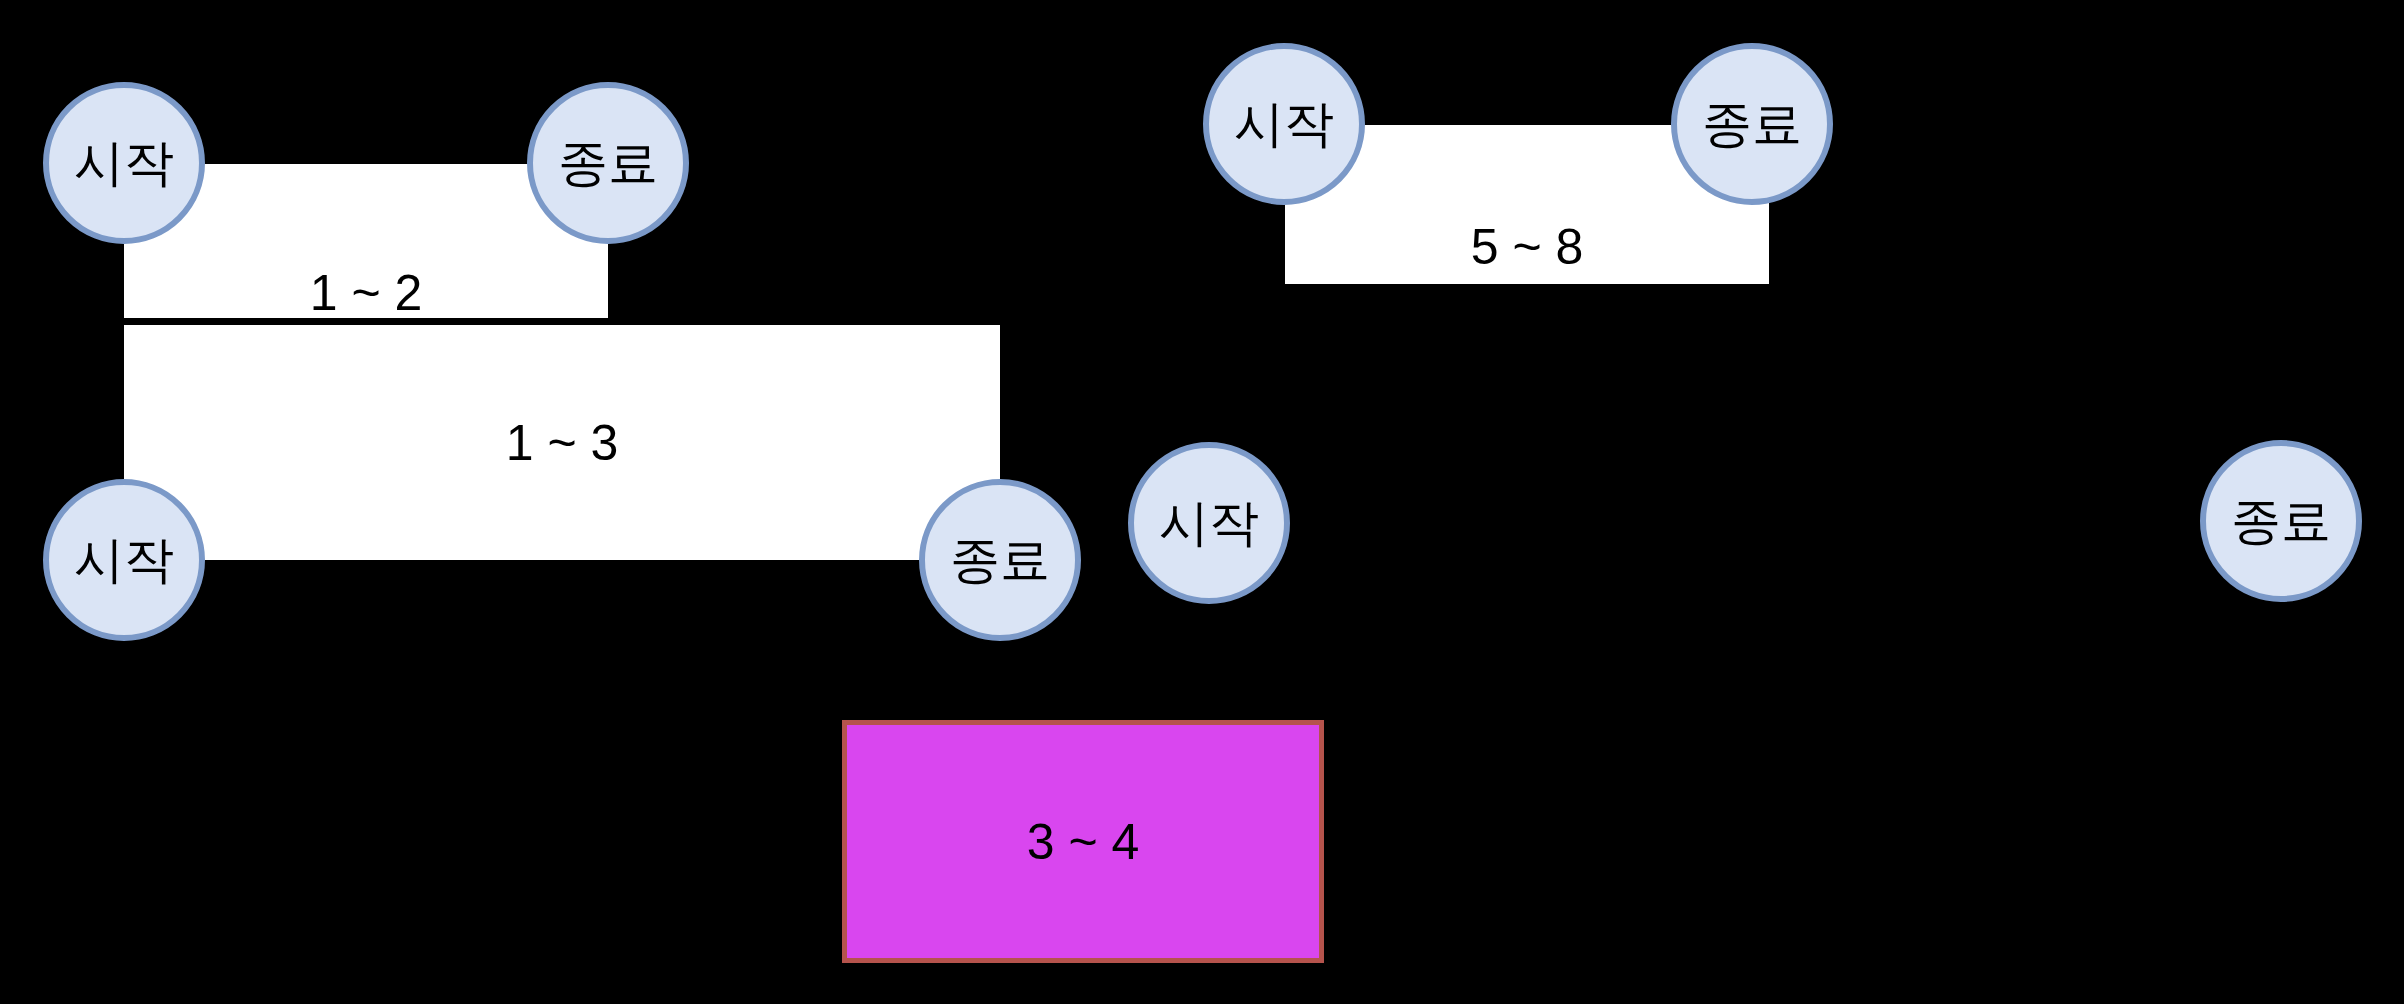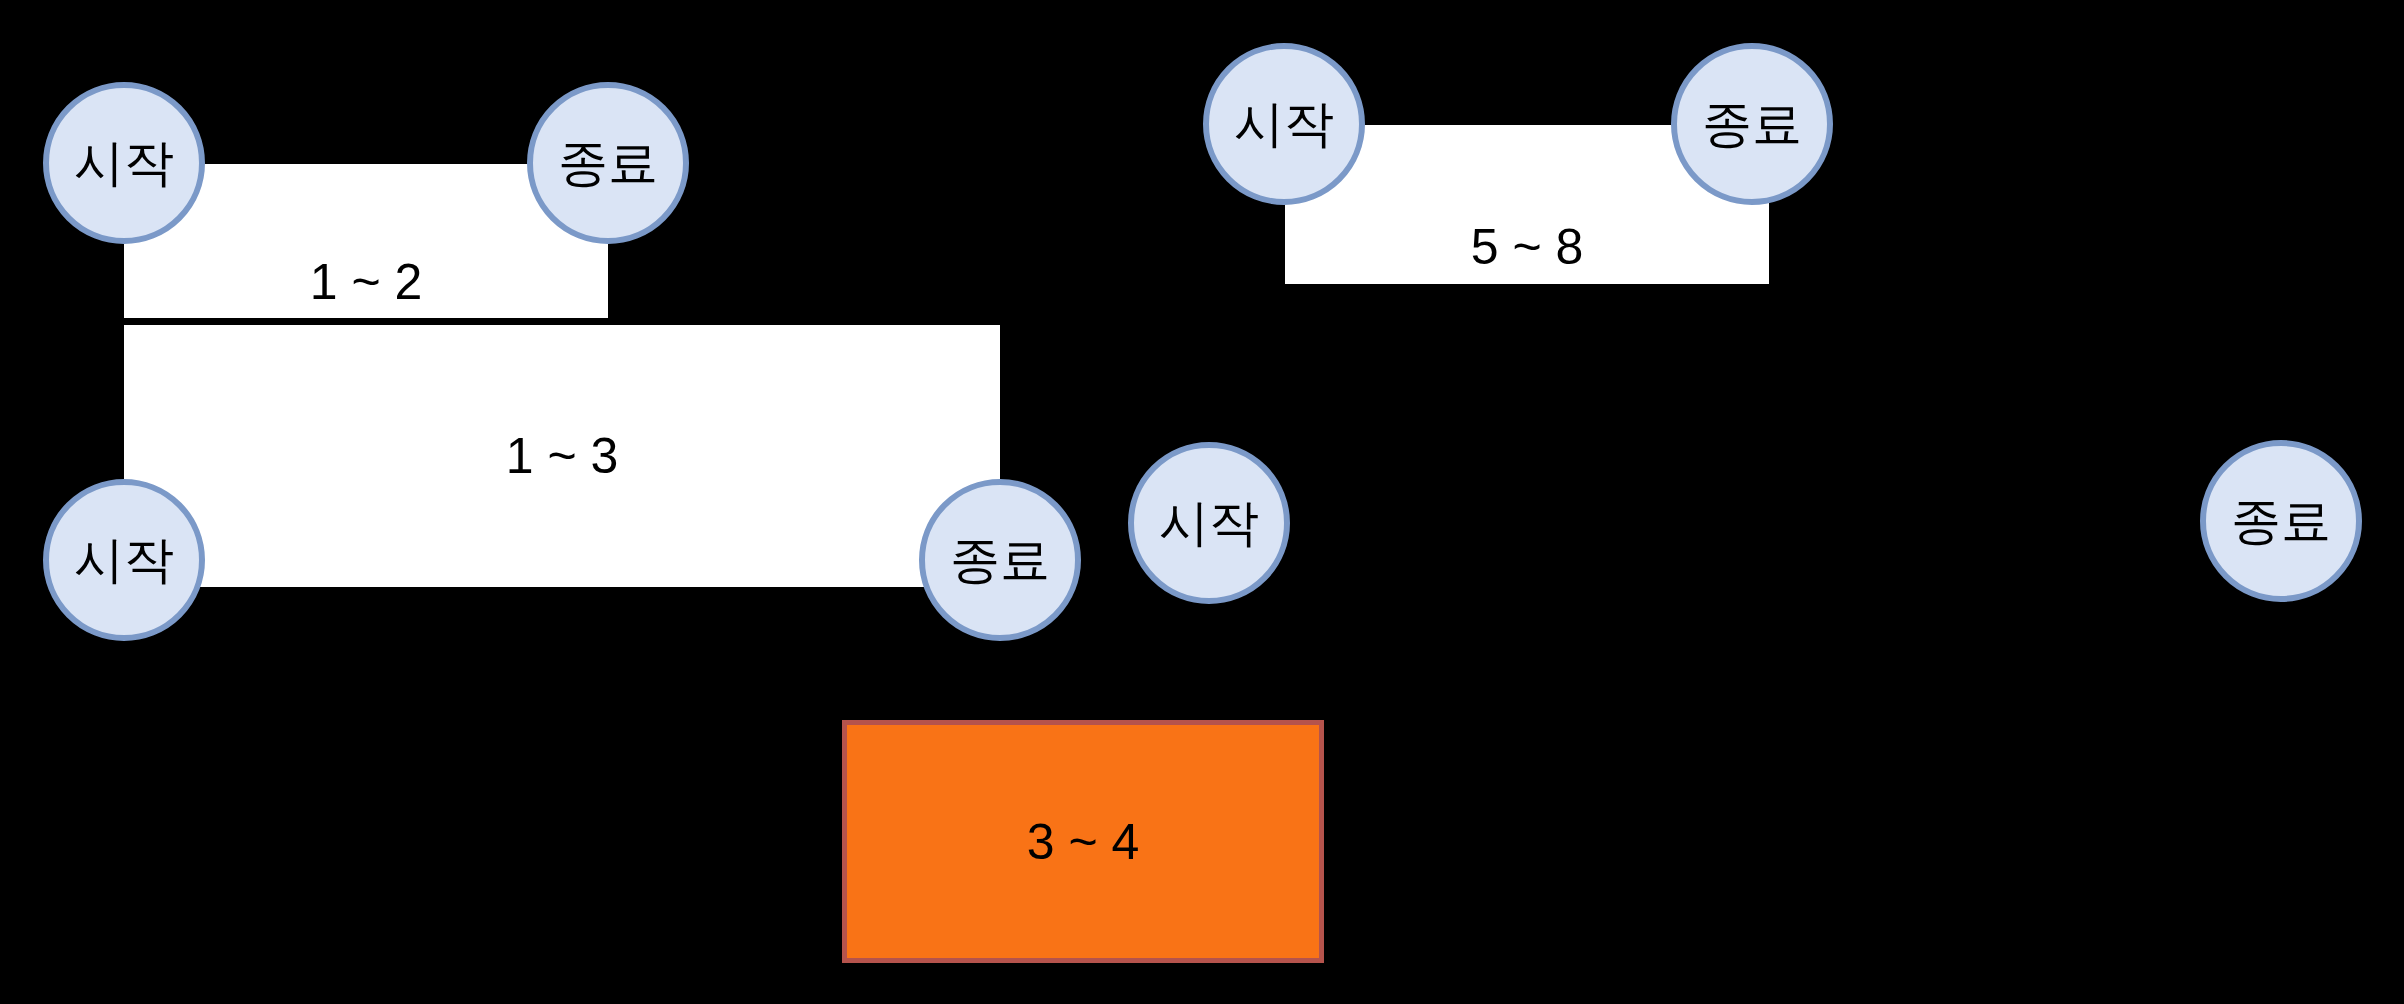--- a/index.html
+++ b/index.html
@@ -23,29 +23,29 @@
     box-sizing: border-box;
     display: flex;
     justify-content: center;
     align-items: center;
     color: #000000;
     font-size: 50px;
     line-height: 1;
     white-space: nowrap;
   }
 
-  #box-1-2   { left: 124px;  top: 164px; width: 484px;  height: 154px; padding-top: 82px; }
-  #box-1-3   { left: 124px;  top: 325px; width: 876px;  height: 262px; }
+  #box-1-2   { left: 124px;  top: 164px; width: 484px;  height: 154px; padding-top: 82px; align-items: flex-end; }
+  #box-1-3   { left: 124px;  top: 325px; width: 876px;  height: 235px; }
   #box-5-6   { left: 1285px; top: 125px; width: 484px;  height: 159px; padding-top: 85px; }
   #box-4-10  { left: 1205px; top: 288px; width: 1075px; height: 232px; padding-top: 4px;  }
 
   
   #box-3-4 {
     left: 842px; top: 720px; width: 482px; height: 243px;
-    background: #f97316;
+    background: #d946ef;
     border: 5px solid #b5534c;
     padding-top: 0;
   }
 
   
   .node {
     position: absolute;
     width: 162px;
     height: 162px;
     box-sizing: border-box;

